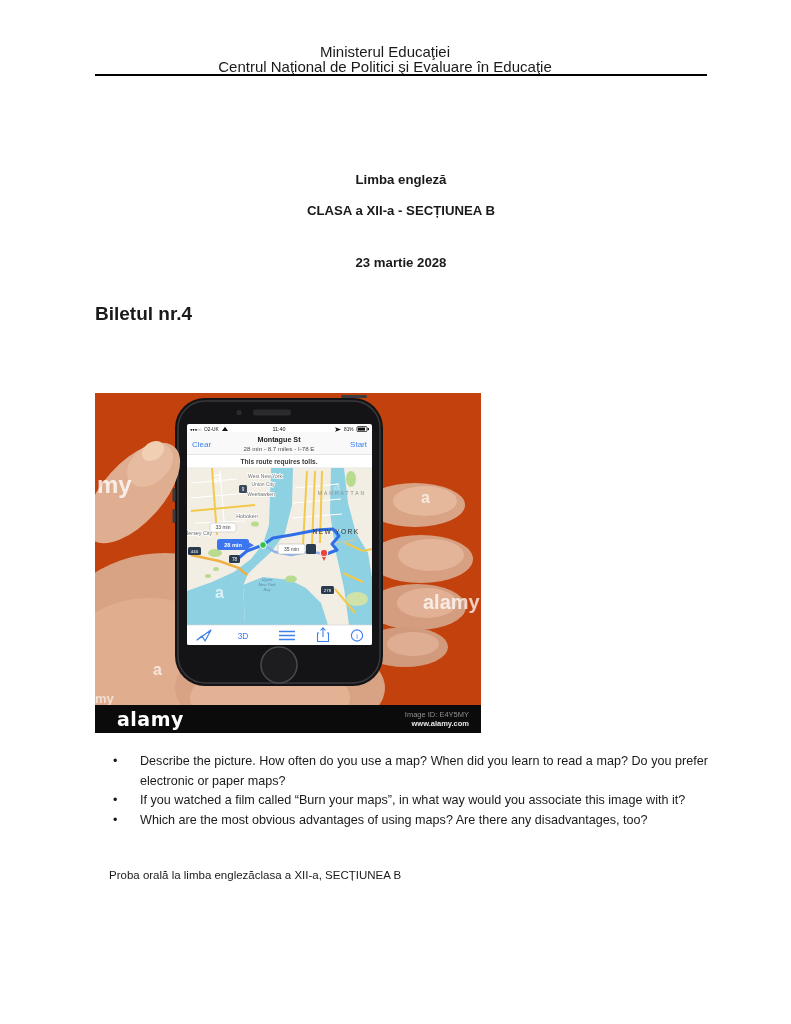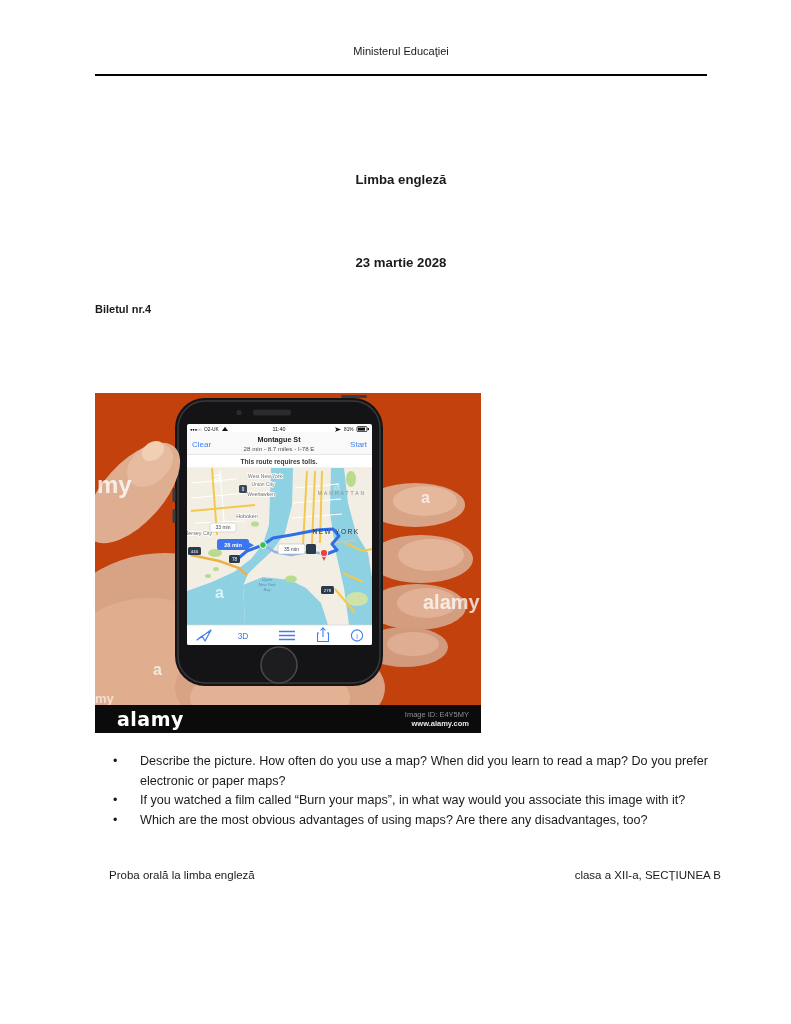--- a/index.html
+++ b/index.html
@@ -1,29 +1,29 @@
 <!DOCTYPE html>
 <html><head>
 <meta charset="utf-8">
 <style>
   html,body{margin:0;padding:0;background:#fff;}
   .page{position:relative;width:791px;height:1024px;background:#fff;overflow:hidden;
         font-family:"Liberation Sans",sans-serif;color:#1a1a1a;}
   .center{text-align:center;}
-  .hdr{position:absolute;left:95px;top:44px;width:612px;font-size:11px;line-height:15px;}
+  .hdr{position:absolute;left:79px;top:44px;width:612px;font-size:15px;line-height:15px;}
   .rule{position:absolute;left:95px;top:74px;width:612px;border-top:2px solid #000;}
   .title{position:absolute;left:90px;top:90px;width:622px;font-size:13.2px;font-weight:bold;line-height:19px;}
   .h-line{position:absolute;left:90px;width:622px;font-size:13.2px;font-weight:bold;}
-  .ticket{position:absolute;left:95px;top:303px;font-size:11px;font-weight:bold;}
+  .ticket{position:absolute;left:95px;top:303px;font-size:19px;font-weight:bold;}
   .bullets{position:absolute;left:113px;top:752px;width:595px;font-size:12.6px;line-height:19.5px;}
   .bullet-row{display:flex;}
   .bullet-dot{flex:0 0 27px;}
   .bullet-text{flex:1;text-align:justify;}
   .page-footer{position:absolute;left:95px;top:869px;width:612px;display:flex;
-               justify-content:space-between;font-size:11.5px;padding-left:14px;}
+               font-size:11.5px;padding-left:14px;}
   
   .photo{position:absolute;left:95px;top:393px;width:386px;height:340px;background:#c2410c;}
   .photo svg{display:block;}
   .alamy-bar{position:absolute;left:0;top:312px;width:386px;height:28px;background:#0b0b0b;
              display:flex;align-items:center;justify-content:space-between;
              padding:0 12px 0 22px;box-sizing:border-box;}
   .alamy-logo{color:#fff;font-weight:bold;font-size:19px;letter-spacing:.5px;
               font-family:"DejaVu Sans",sans-serif;}
   .bar-right{text-align:right;font-size:7.5px;line-height:9px;font-family:"Liberation Sans",sans-serif;}
   .bar-id{color:#8f8f8f;margin-top:26px;}
@@ -34,25 +34,27 @@
   .wm-gray{fill:#d7d7d7;font-weight:bold;}
   .wm-white{fill:#ffffff;font-weight:bold;}
 </style>
 </head>
 <body>
 
 <div class="page">
 
   <div class="hdr center">
     <div>Ministerul Educaţiei</div>
+    <div>Centrul Naţional de Politici şi Evaluare în Educaţie</div>
   </div>
   <div class="rule"></div>
 
 
   <div class="h-line center" style="top:172px">Limba engleză</div>
+  <div class="h-line center" style="top:203px">CLASA a XII-a - SECȚIUNEA B</div>
   <div class="h-line center" style="top:255px">23 martie 2028</div>
   <div class="ticket">Biletul nr.4</div>
 
   <div class="photo">
     <svg viewBox="0 0 386 312" width="386" height="312">
       <defs>
         <clipPath id="mapclip">
             <rect x="92" y="75" width="185" height="157"></rect>
           </clipPath>
         <clipPath id="screenclip">

